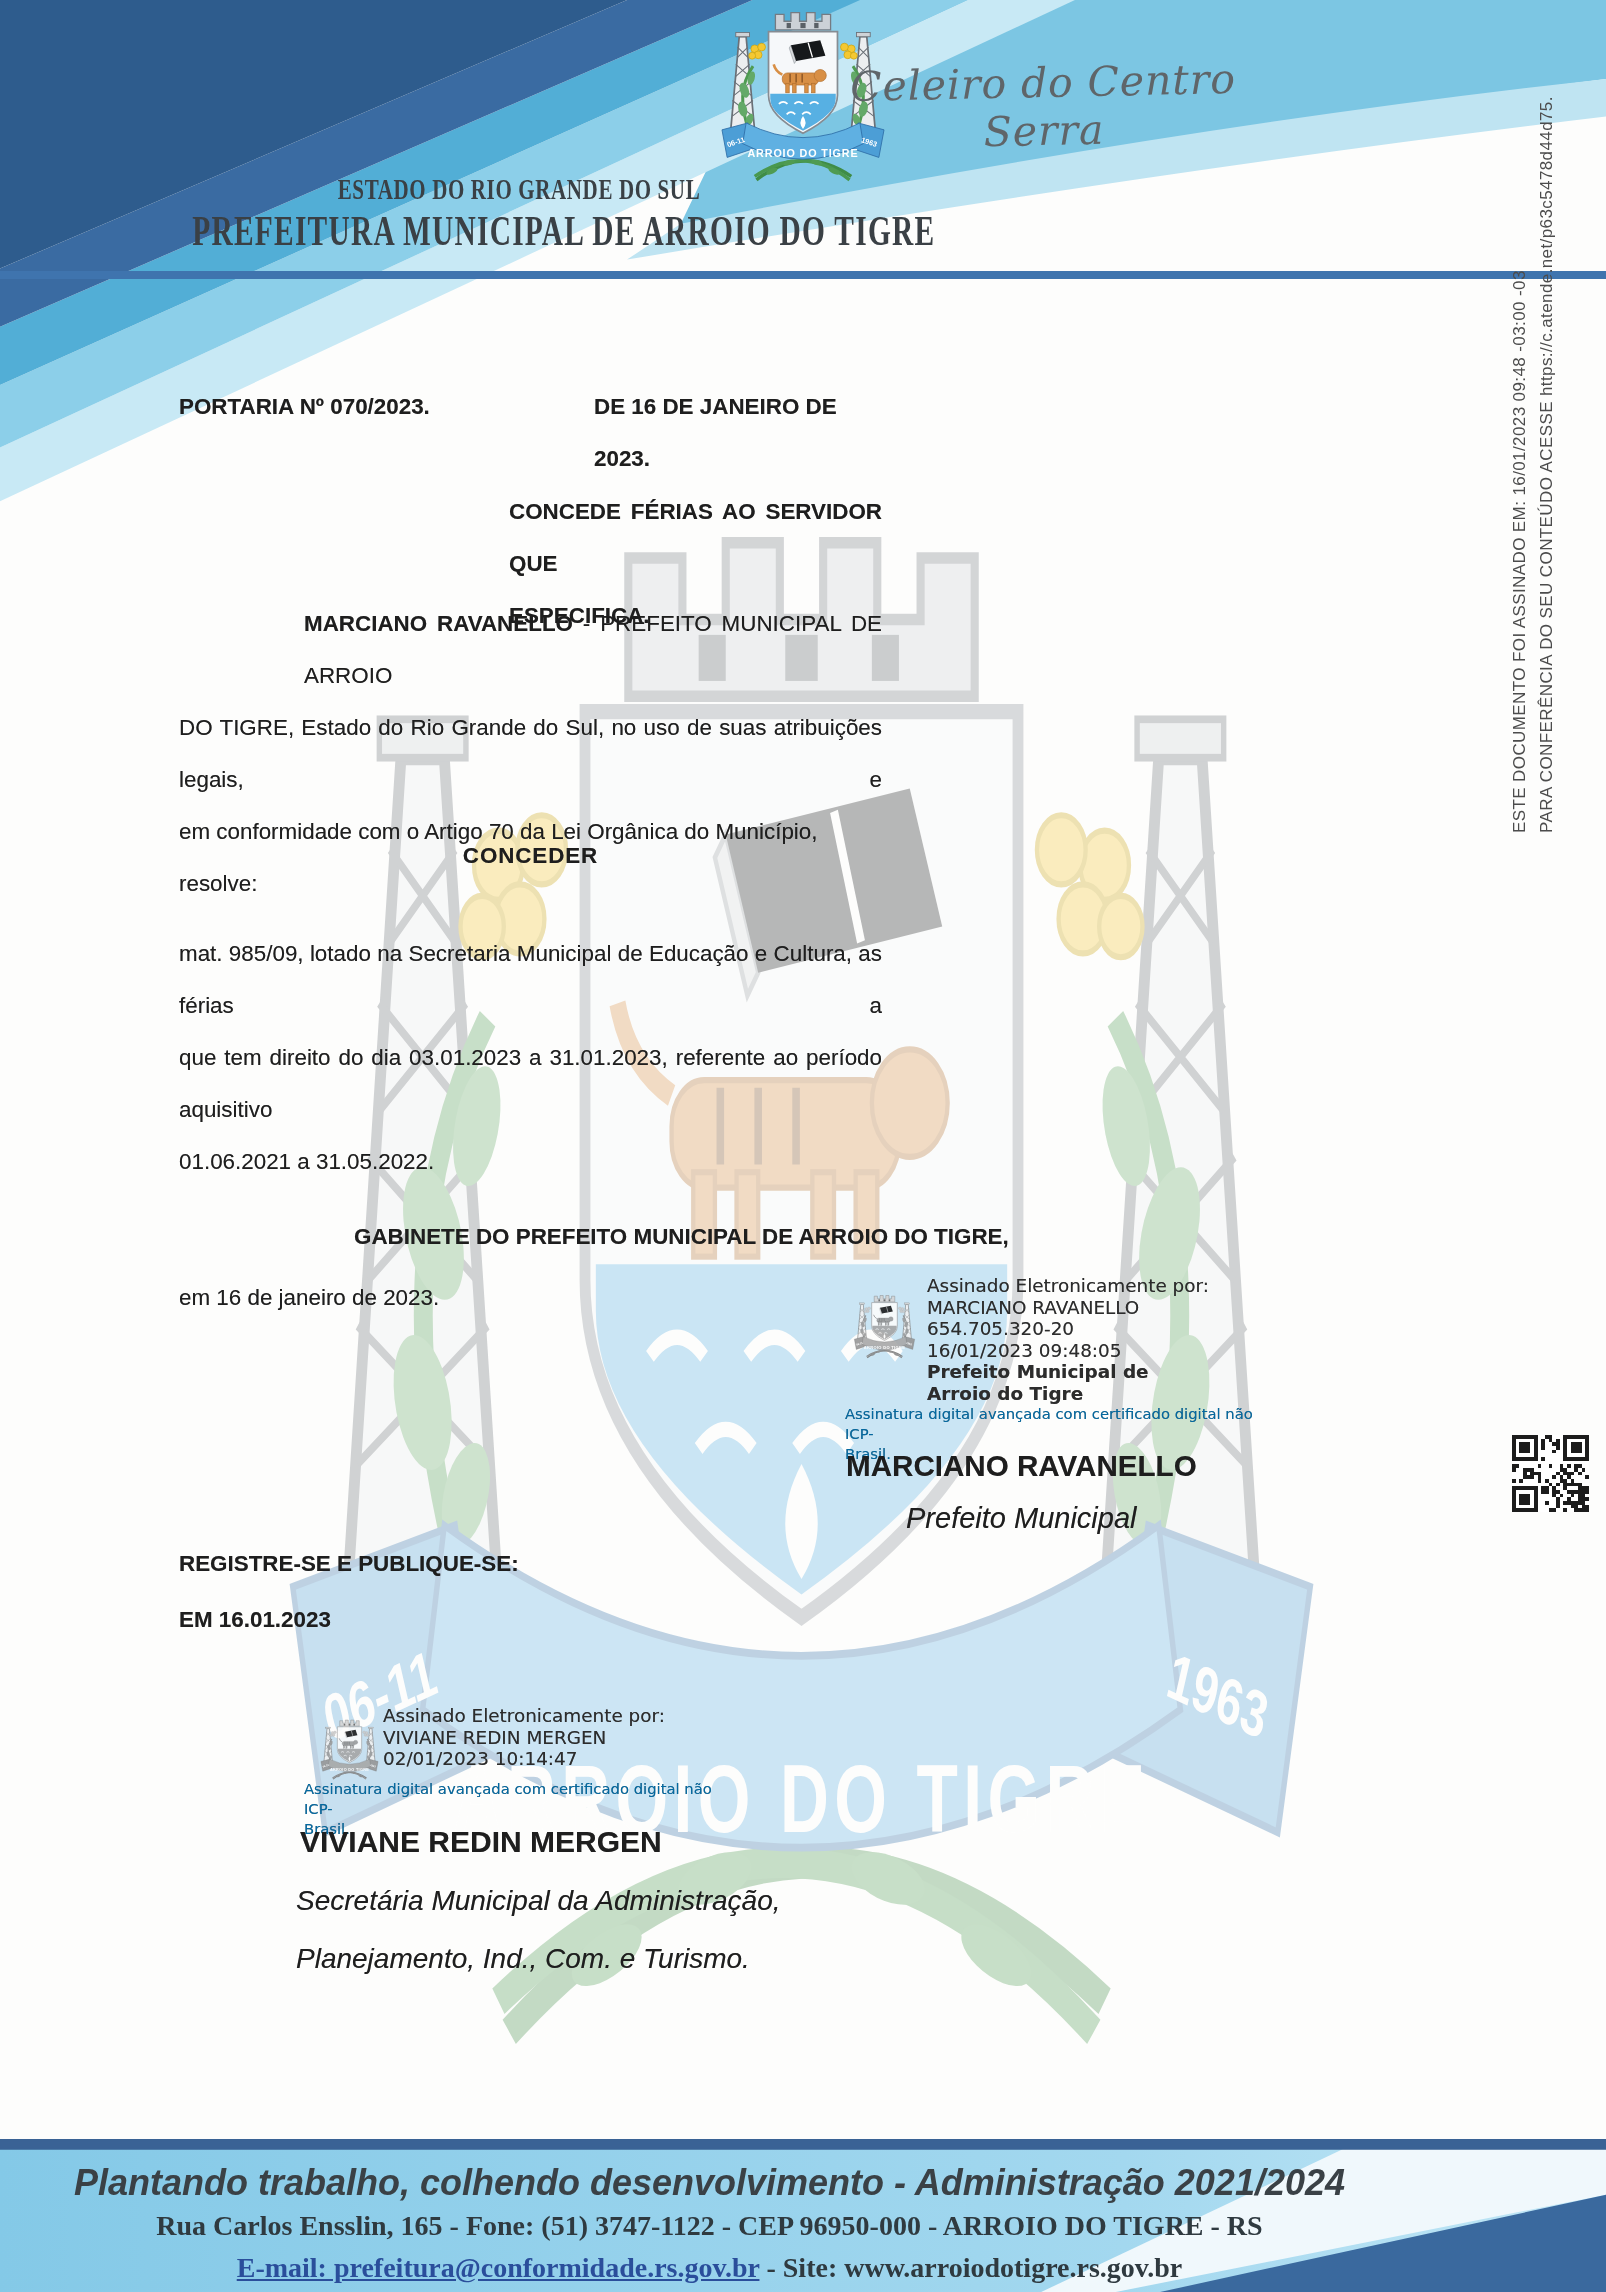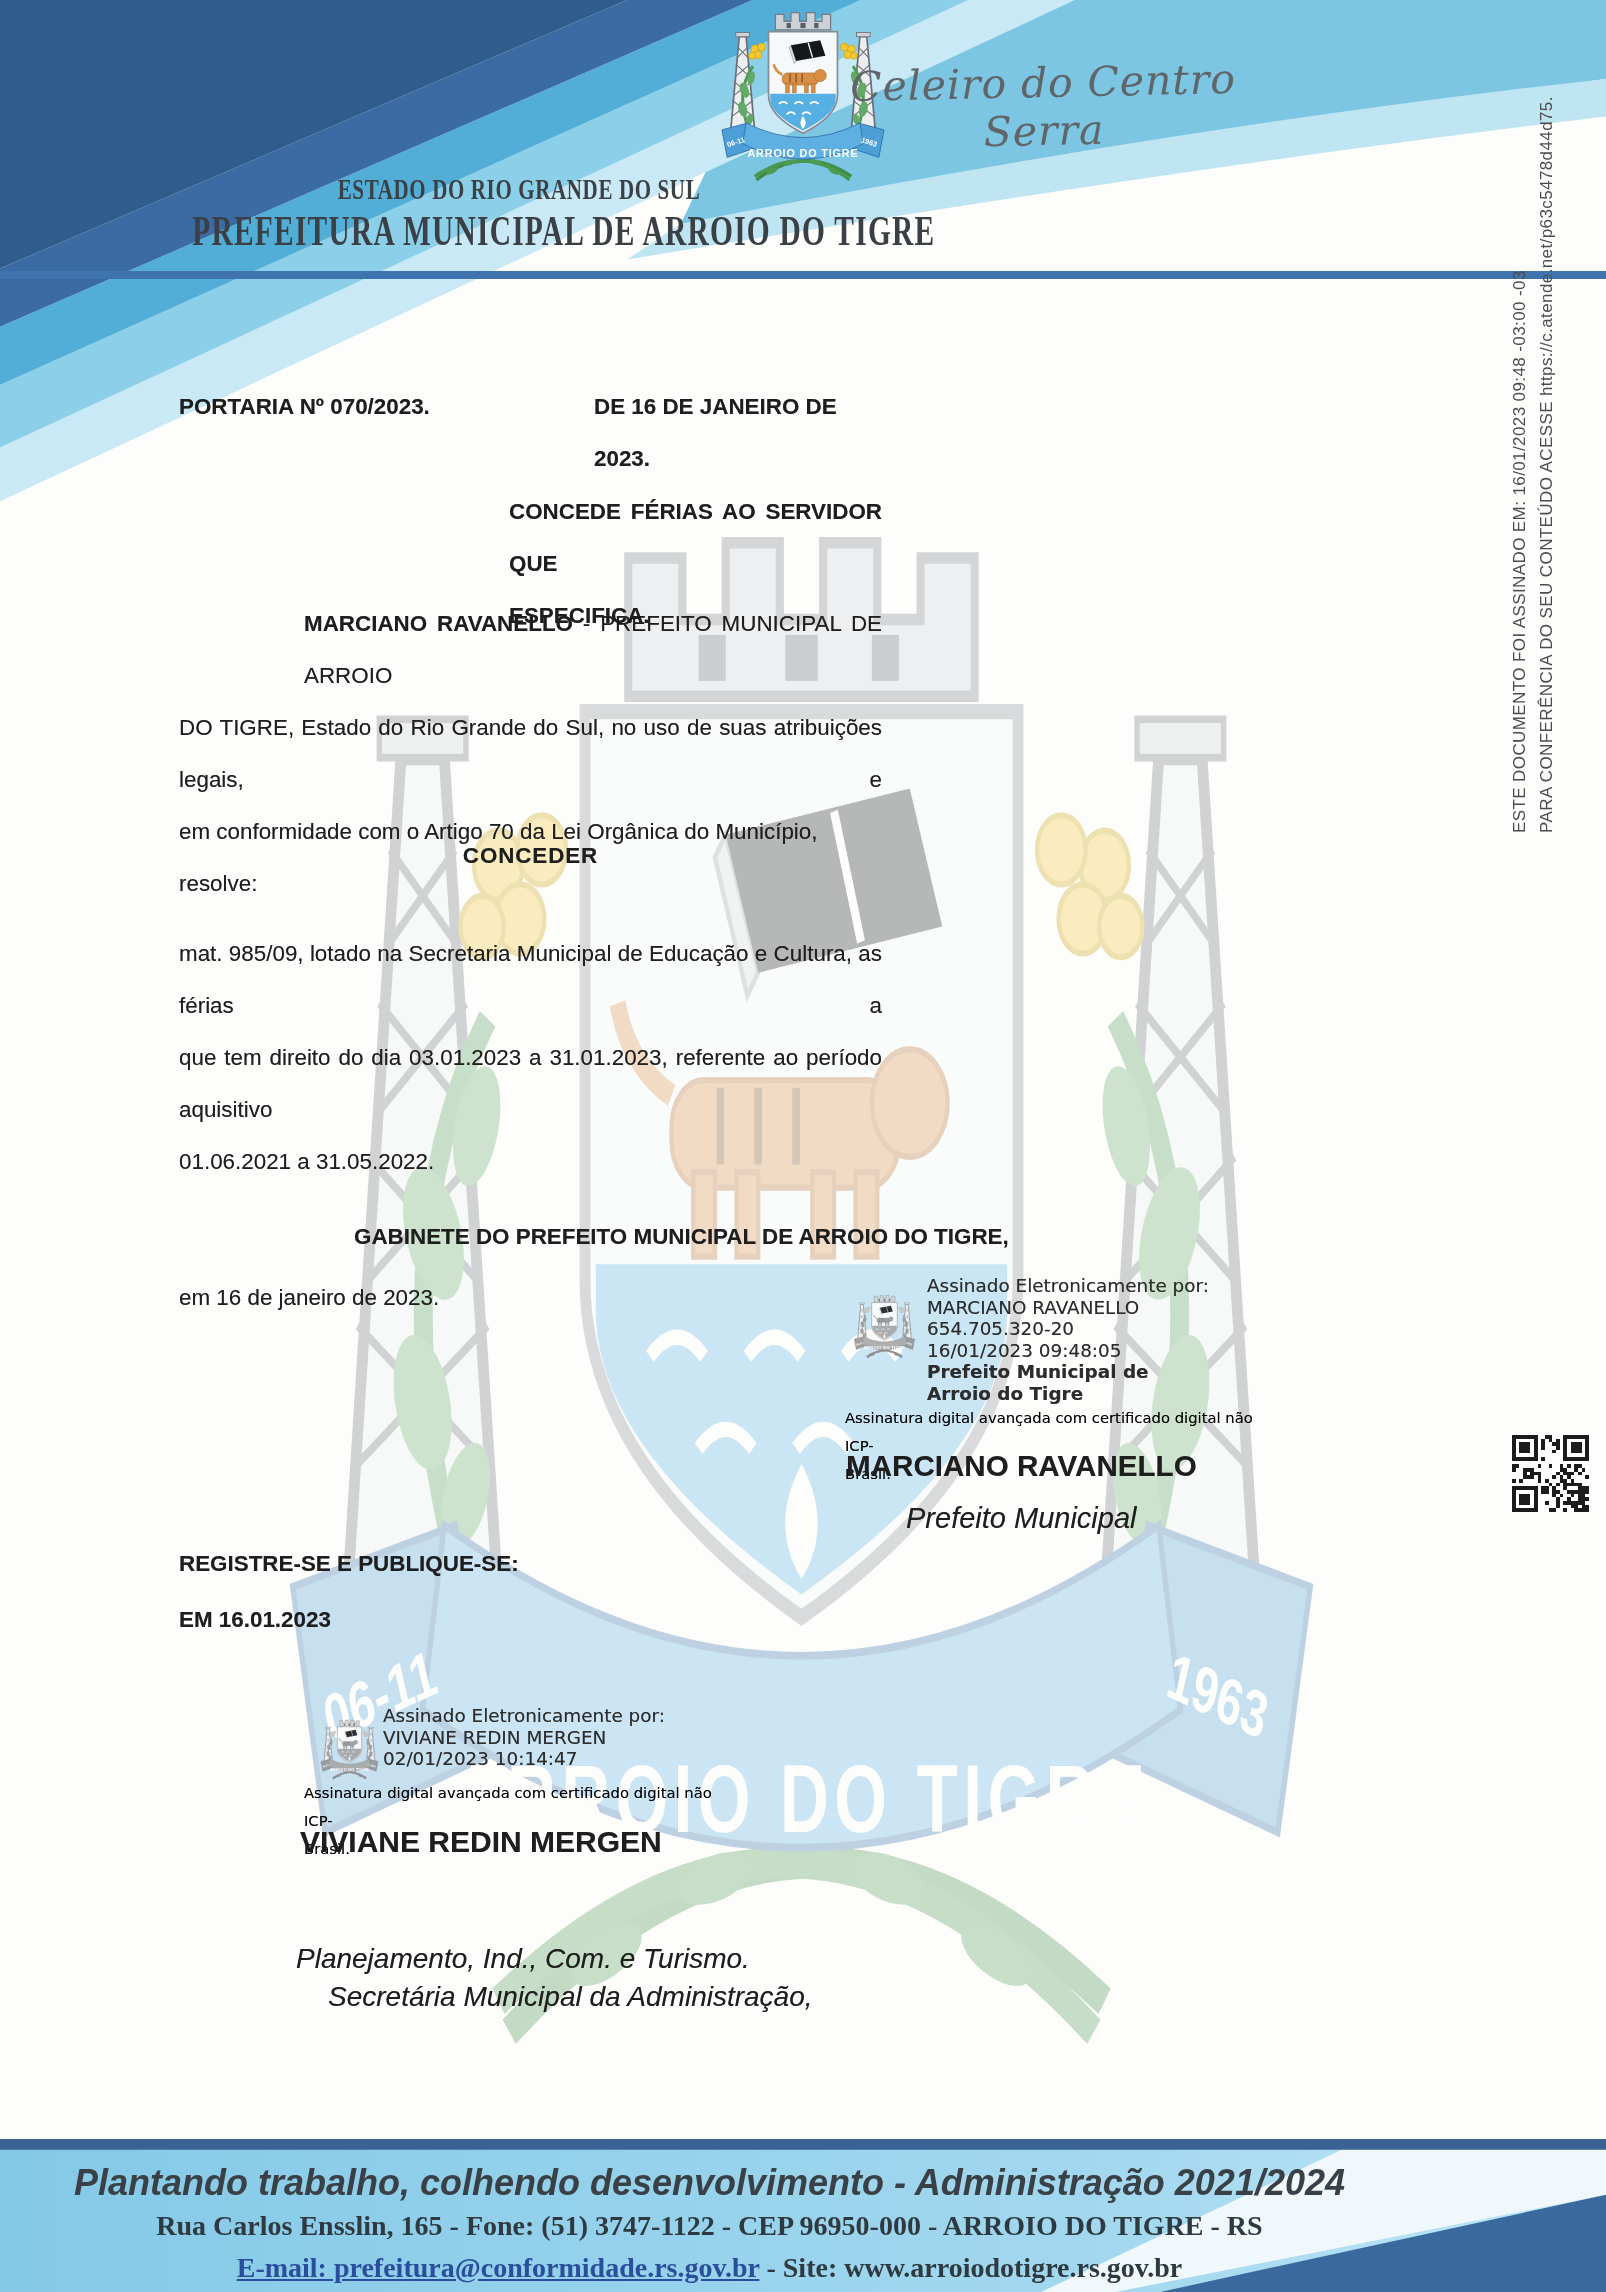--- a/index.html
+++ b/index.html
@@ -42,30 +42,30 @@
   .conceder{left:179px;top:830px;width:703px;text-align:center;font-weight:bold;letter-spacing:0.9px;}
   .gabinete{left:354px;top:1211px;font-weight:bold;white-space:nowrap;}
   .gab-date{left:179px;top:1272px;white-space:nowrap;}
   .registre{left:179px;top:1538px;font-weight:bold;white-space:nowrap;}
   .registre-em{left:179px;top:1594px;font-weight:bold;white-space:nowrap;}
   
   .stamp-text{font-family:"DejaVu Sans",sans-serif;font-size:18.4px;line-height:21.5px;color:#2c2c2c;white-space:nowrap;}
   .stamp-text .b{font-weight:bold;}
   .stamp1-text{left:927px;top:1275px;}
   .stamp2-text{left:383px;top:1705px;}
-  .stamp-note{font-family:"DejaVu Sans",sans-serif;font-size:14.8px;line-height:28px;color:#000000;}
+  .stamp-note{font-family:"DejaVu Sans",sans-serif;font-size:14.8px;line-height:20px;color:#0369a1;}
   .note1{left:845px;top:1404px;width:430px;}
   .note2{left:304px;top:1779px;width:430px;}
   .seal{filter:grayscale(1) brightness(1.02);opacity:.88;z-index:2;}
   .seal1{left:846px;top:1282px;width:77px;height:88px;}
   .seal2{left:313px;top:1707px;width:73px;height:84px;}
   .sig-name1{left:846px;top:1440px;font-size:29.6px;font-weight:bold;white-space:nowrap;}
   .sig-role1{left:906px;top:1492px;font-size:29px;font-style:italic;white-space:nowrap;}
   .sig-name2{left:300px;top:1816px;font-size:30px;font-weight:bold;white-space:nowrap;}
-  .sig-role-a{left:296px;top:1971px;font-size:28px;font-style:italic;white-space:nowrap;margin-left:32px;}
+  .sig-role-a{left:296px;top:1875px;font-size:28px;font-style:italic;white-space:nowrap;}
   .sig-role-b{left:296px;top:1933px;font-size:28px;font-style:italic;white-space:nowrap;}
   
   .vstrip{
     left:1506px;top:779px;width:654px;height:54px;
     transform-origin:0 100%;transform:rotate(-90deg) translateY(54px);
     font-size:17px;line-height:27px;color:#4c4c4c;letter-spacing:0.4px;white-space:nowrap;z-index:2;
   }
   .qr{left:1512px;top:1435px;width:77px;height:77px;z-index:2;}
   
   .footer-art{left:0;top:2139px;width:1607px;height:154px;z-index:1;}

